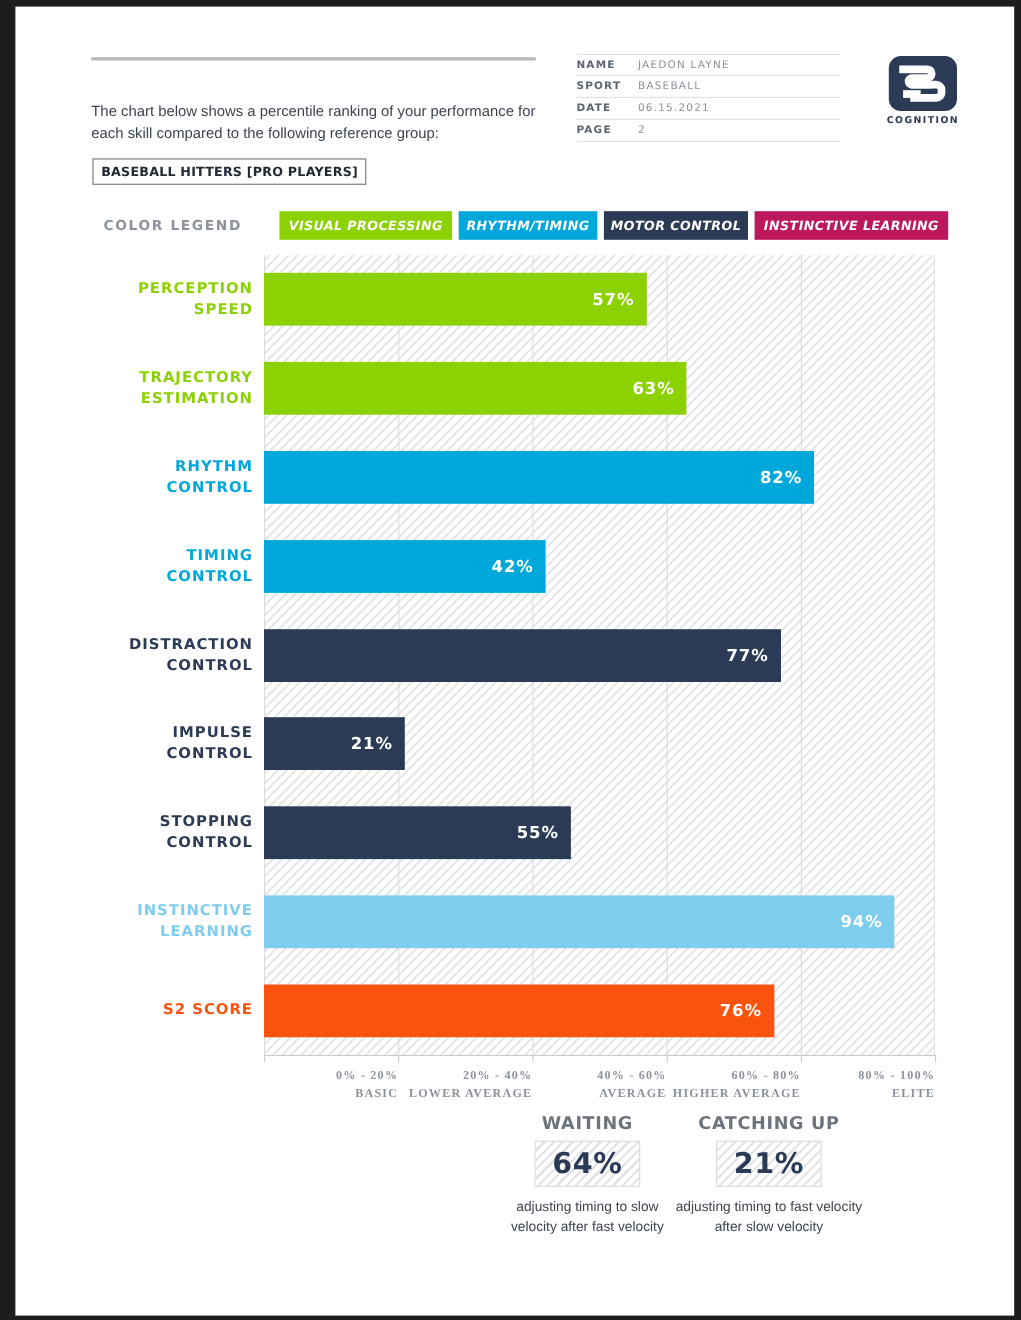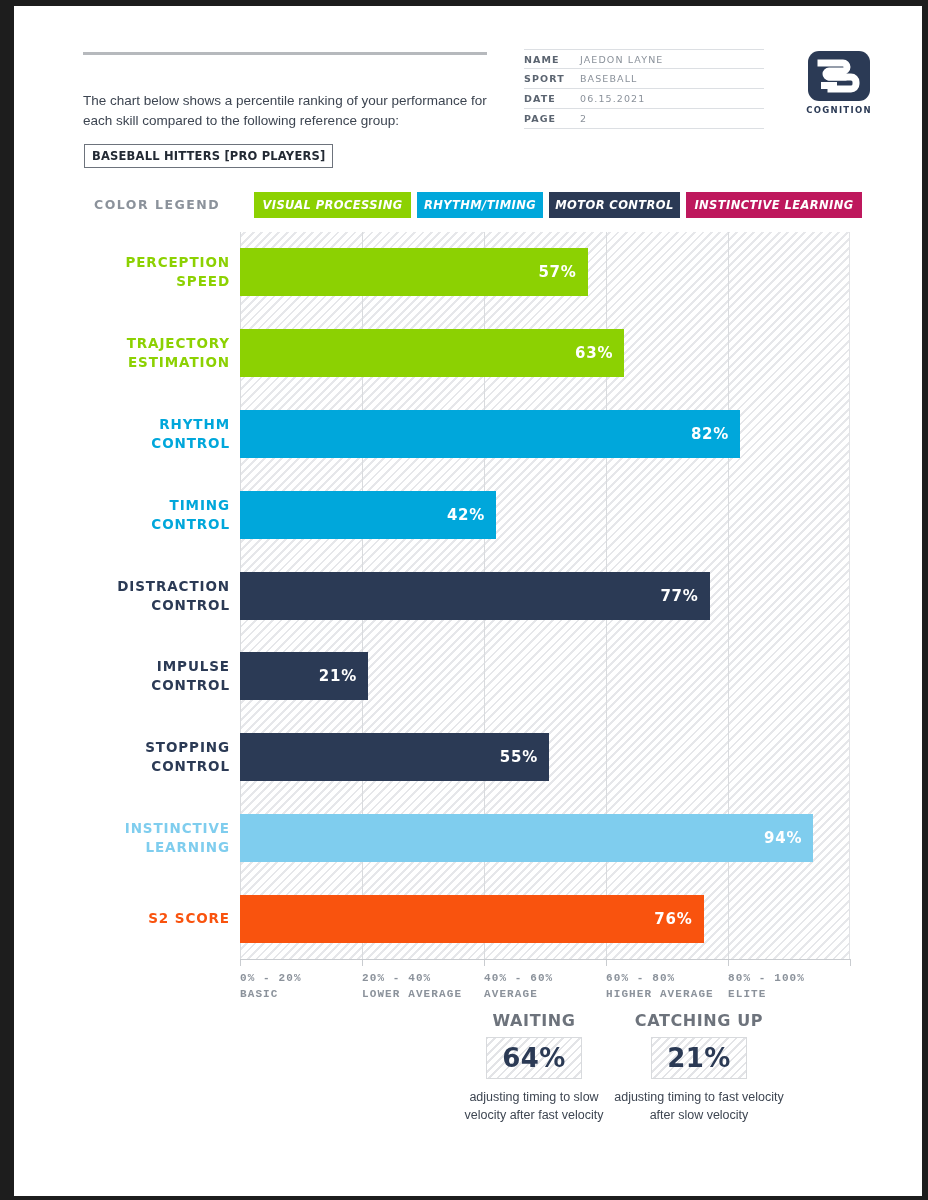--- a/index.html
+++ b/index.html
@@ -129,24 +129,24 @@
     font-size: 15px; font-weight: 700; color: #ffffff;
     letter-spacing: .8px; margin-right: 11px;
     font-family: "DejaVu Sans", sans-serif;
   }
 
   
   #axis { position: absolute; left: 226px; top: 953px; width: 611px; height: 48px; }
   #axis-line { position: absolute; left: 0; top: 0; width: 611px; height: 1px; background: #c9ccd0; }
   .axis-tick { position: absolute; top: 0; width: 1px; height: 7px; background: #c9ccd0; }
   .axis-cell {
-    position: absolute; top: 11px; text-align: left;
+    position: absolute; top: 11px; text-align: right;
     font-size: 11px; font-weight: 700; letter-spacing: 1.1px;
     color: #8b929b; line-height: 16px;
-    font-family: Liberation Mono, monospace;
+    font-family: Liberation Serif, serif;
   }
 
   
   #secondary { position: absolute; left: 0; top: 1005px; width: 908px; height: 160px; }
   #secondary-title {
     position: absolute; left: 172px; top: 62px; width: 260px;
     text-align: right;
     font-size: 16.5px; font-weight: 700; letter-spacing: 1.4px;
     color: #8b929b; font-family: "DejaVu Sans", sans-serif;
   }
@@ -314,21 +314,21 @@
         </div>
         <div class="bar" style="background: rgb(43, 58, 85); width: 128.1px; top: 646.278px;">
           <div class="bar-value">21%</div>
         </div>
       </div>
       <div class="bar-row" style="top: 0px;">
         <div class="bar-label" style="color: rgb(43, 58, 85); top: 732.056px;">
           <div>STOPPING</div>
           <div>CONTROL</div>
         </div>
-        <div class="bar" style="background: rgb(43, 58, 85); width: 309px; top: 727.056px; padding-left: 16px;">
+        <div class="bar" style="background: rgb(43, 58, 85); width: 279px; top: 727.056px; padding-left: 16px;">
           <div class="bar-value">55%</div>
         </div>
       </div>
       <div class="bar-row" style="top: 0px;">
         <div class="bar-label" style="color: rgb(127, 205, 238); top: 812.833px;">
           <div>INSTINCTIVE</div>
           <div>LEARNING</div>
         </div>
         <div class="bar" style="background: rgb(127, 205, 238); width: 573.4px; top: 807.833px;">
           <div class="bar-value">94%</div>

